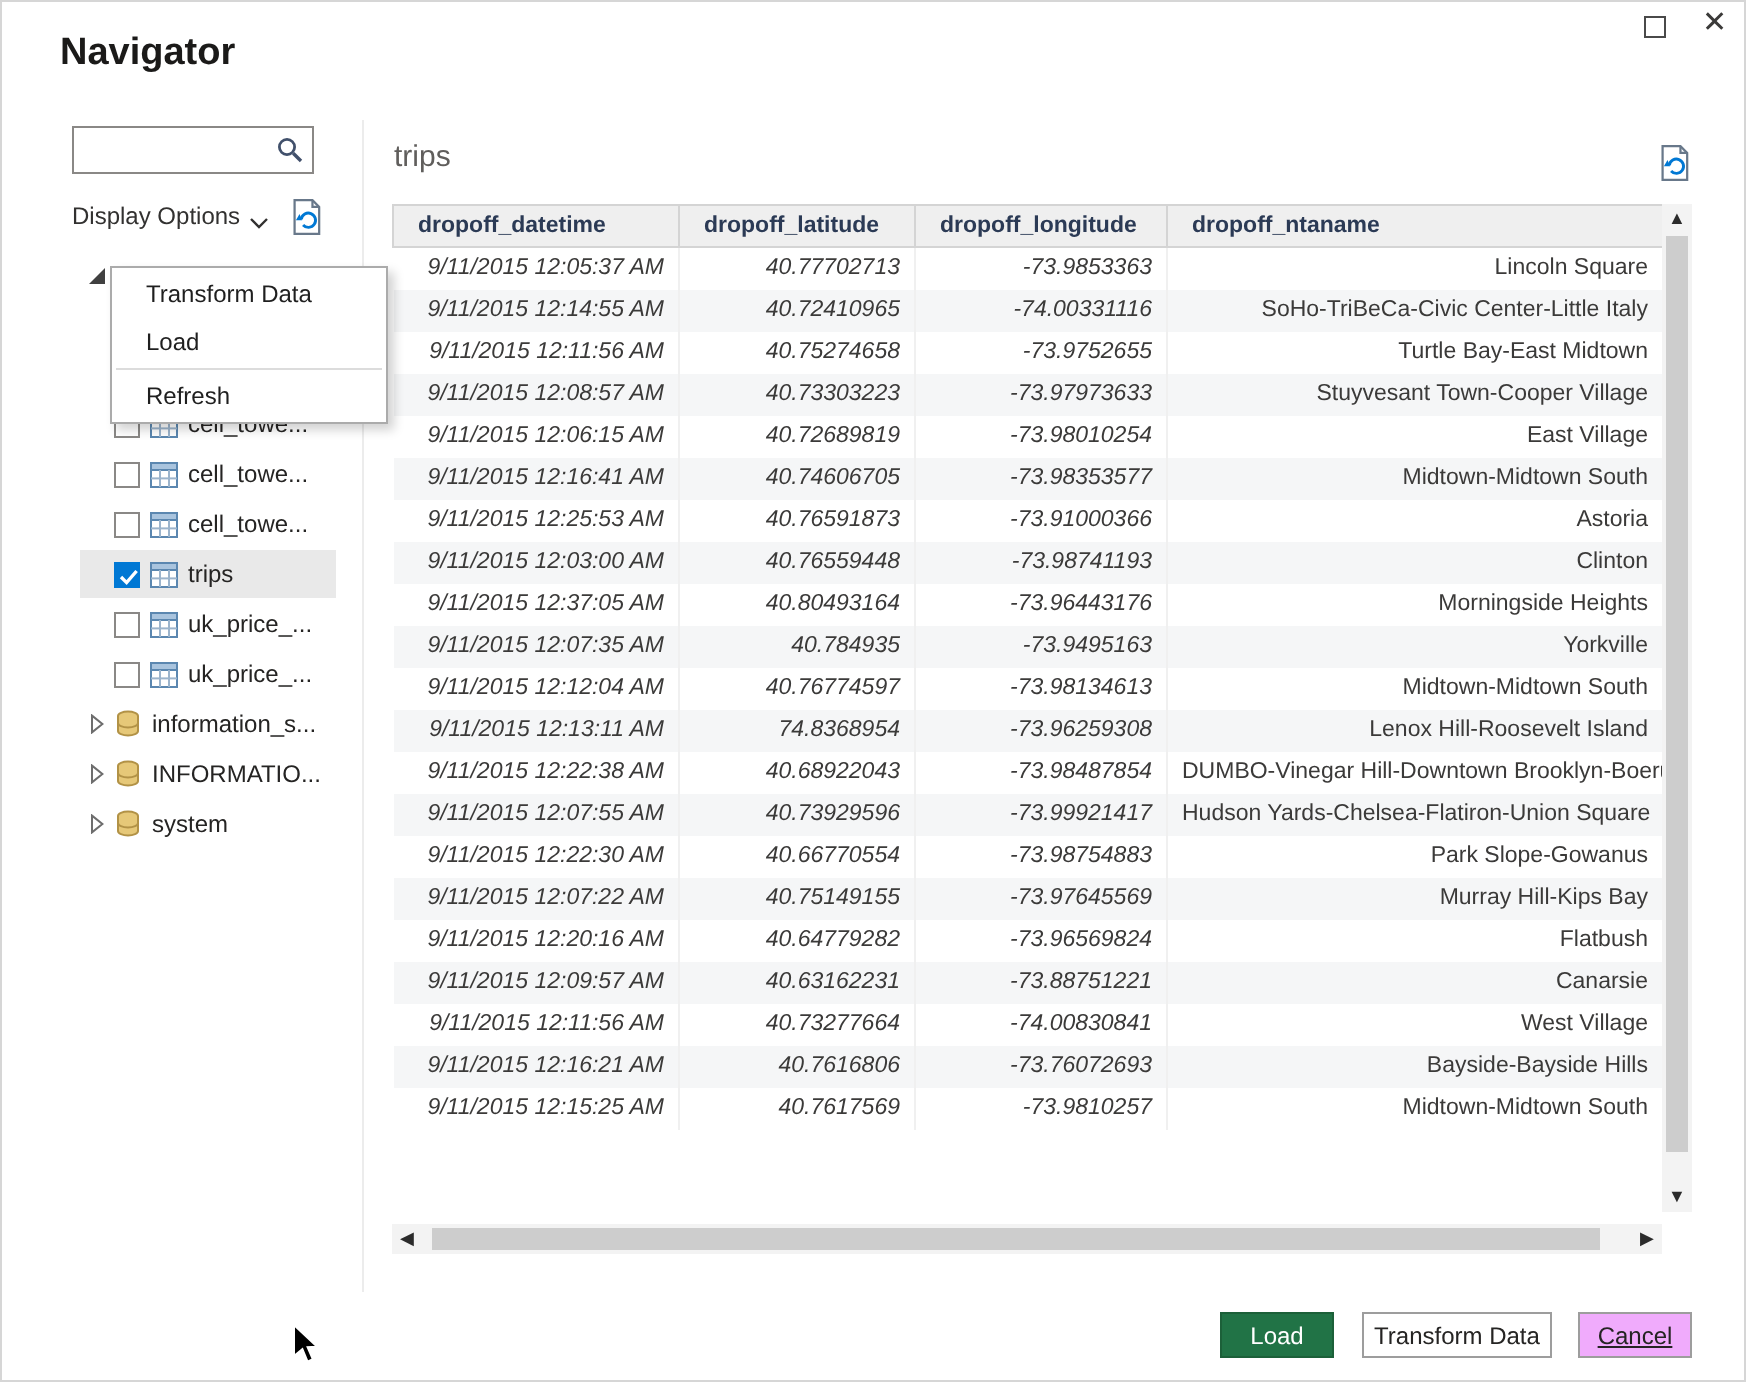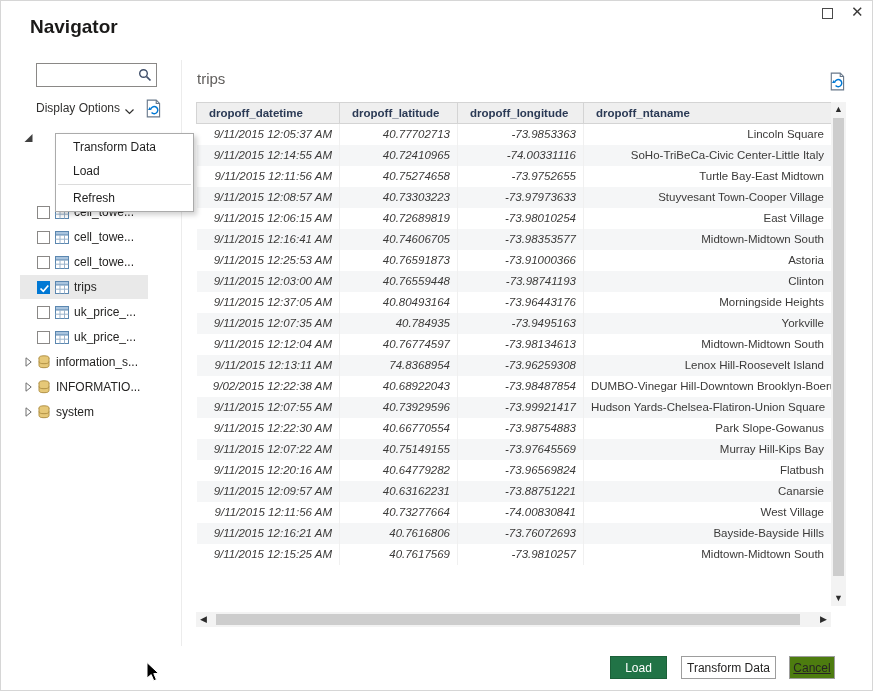--- a/index.html
+++ b/index.html
@@ -22,21 +22,21 @@
 
   .display-options { position:absolute; left:36px; top:101px; font-size:12px; color:#323130; display:flex; align-items:flex-end; gap:5px; cursor:pointer; }
   .chev { width:9px; height:6px; margin-top:2px; }
   .docref-btn { position:absolute; width:18px; height:19px; cursor:pointer; }
   .docref-sidebar { left:145px; top:99px; }
   .docref-main { left:829px; top:72px; }
 
   .v-divider { position:absolute; left:181px; top:60px; width:1px; height:586px; background:#ececec; }
 
   
-  .tree { position:absolute; left:20px; top:124px; width:128px; height:310px; }
+  .tree { position:absolute; left:40px; top:124px; width:128px; height:310px; }
   .tree-row { position:absolute; left:0; width:128px; height:24px; display:flex; align-items:center; font-size:12px; color:#252423; cursor:pointer; white-space:nowrap; }
   .tree-row.tbl { padding-left:17px; }
   .tree-row.db  { padding-left:4px; }
   .tree-row.selected { background:#e9e9e9; }
   .cb { width:13px; height:13px; border:1px solid #8a8886; background:#fff; margin-right:5px; flex:none; position:relative; }
   .cb.checked { background:#0078d4; border-color:#0078d4; }
   .cb.checked svg { position:absolute; left:1px; top:1px; }
   .tree-ico { width:14px; height:13px; margin-right:5px; flex:none; }
   .db-ico { width:12px; height:14px; margin-right:6px; flex:none; }
   .expander { width:10px; height:10px; margin-right:4px; flex:none; }
@@ -74,21 +74,21 @@
   .scroll-arrow { position:absolute; font-size:9px; color:#2b2b2b; line-height:15px; width:15px; text-align:center; cursor:pointer; user-select:none; }
   .vscroll .up { top:0; left:0; }
   .vscroll .down { bottom:0; left:0; }
   .hscroll .left { left:0; top:0; }
   .hscroll .right { right:0; top:0; }
 
   
   .btn { position:absolute; top:656px; height:23px; font-size:12px; font-family:inherit; cursor:pointer; text-align:center; }
   .btn-load { left:610px; width:57px; background:#217346; color:#fff; border:1px solid #1c6039; }
   .btn-transform { left:681px; width:95px; background:#fff; color:#252423; border:1px solid #9d9d9d; }
-  .btn-cancel { left:789px; width:46px; background:#4d7c0f; color:#252423; border:1px solid #9d9d9d;text-decoration:underline; }
+  .btn-cancel { left:789px; width:57px; background:#f0abfc; color:#252423; border:1px solid #9d9d9d;text-decoration:underline; }
 
   .mouse-cursor { position:absolute; left:146px; top:662px; z-index:50; pointer-events:none; }
 </style>
 </head>
 <body>
 
 <svg width="0" height="0" style="position:absolute">
   <defs>
     <g id="icon-table-grid">
       <rect x="0.5" y="0.5" width="13" height="12" fill="#fff" stroke="#5b87b0"></rect>
@@ -330,21 +330,21 @@
           <td class="c-num">-73.98134613</td>
           <td class="c-text">Midtown-Midtown South</td>
         </tr>
         <tr>
           <td class="c-num">9/11/2015 12:13:11 AM</td>
           <td class="c-num">74.8368954</td>
           <td class="c-num">-73.96259308</td>
           <td class="c-text">Lenox Hill-Roosevelt Island</td>
         </tr>
         <tr>
-          <td class="c-num">9/02/2015 12:22:38 AM</td>
+          <td class="c-num">9/11/2015 12:22:38 AM</td>
           <td class="c-num">40.68922043</td>
           <td class="c-num">-73.98487854</td>
           <td class="c-text">DUMBO-Vinegar Hill-Downtown Brooklyn-Boerum</td>
         </tr>
         <tr>
           <td class="c-num">9/11/2015 12:07:55 AM</td>
           <td class="c-num">40.73929596</td>
           <td class="c-num">-73.99921417</td>
           <td class="c-text">Hudson Yards-Chelsea-Flatiron-Union Square</td>
         </tr>

